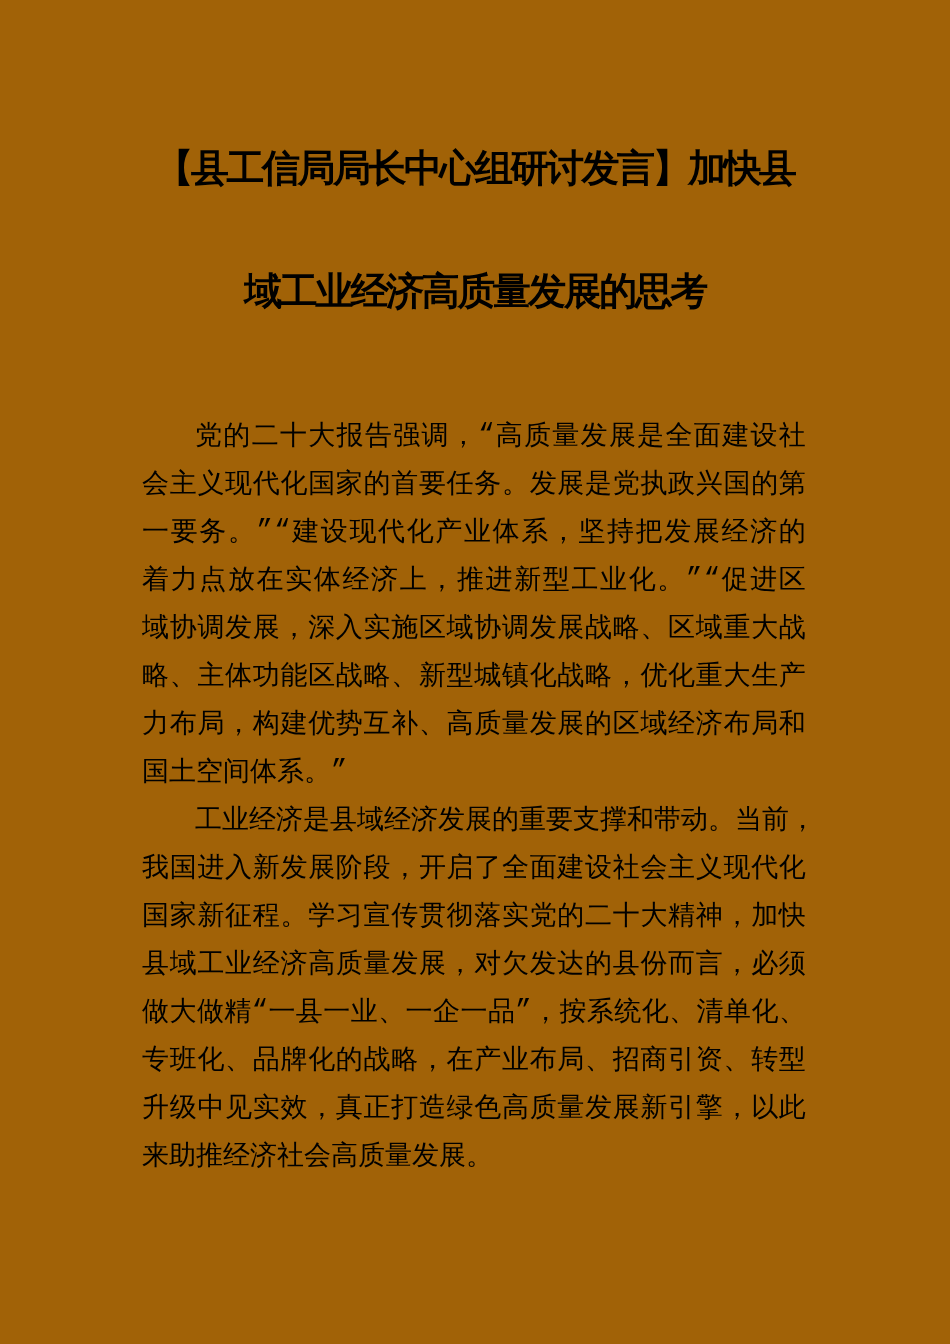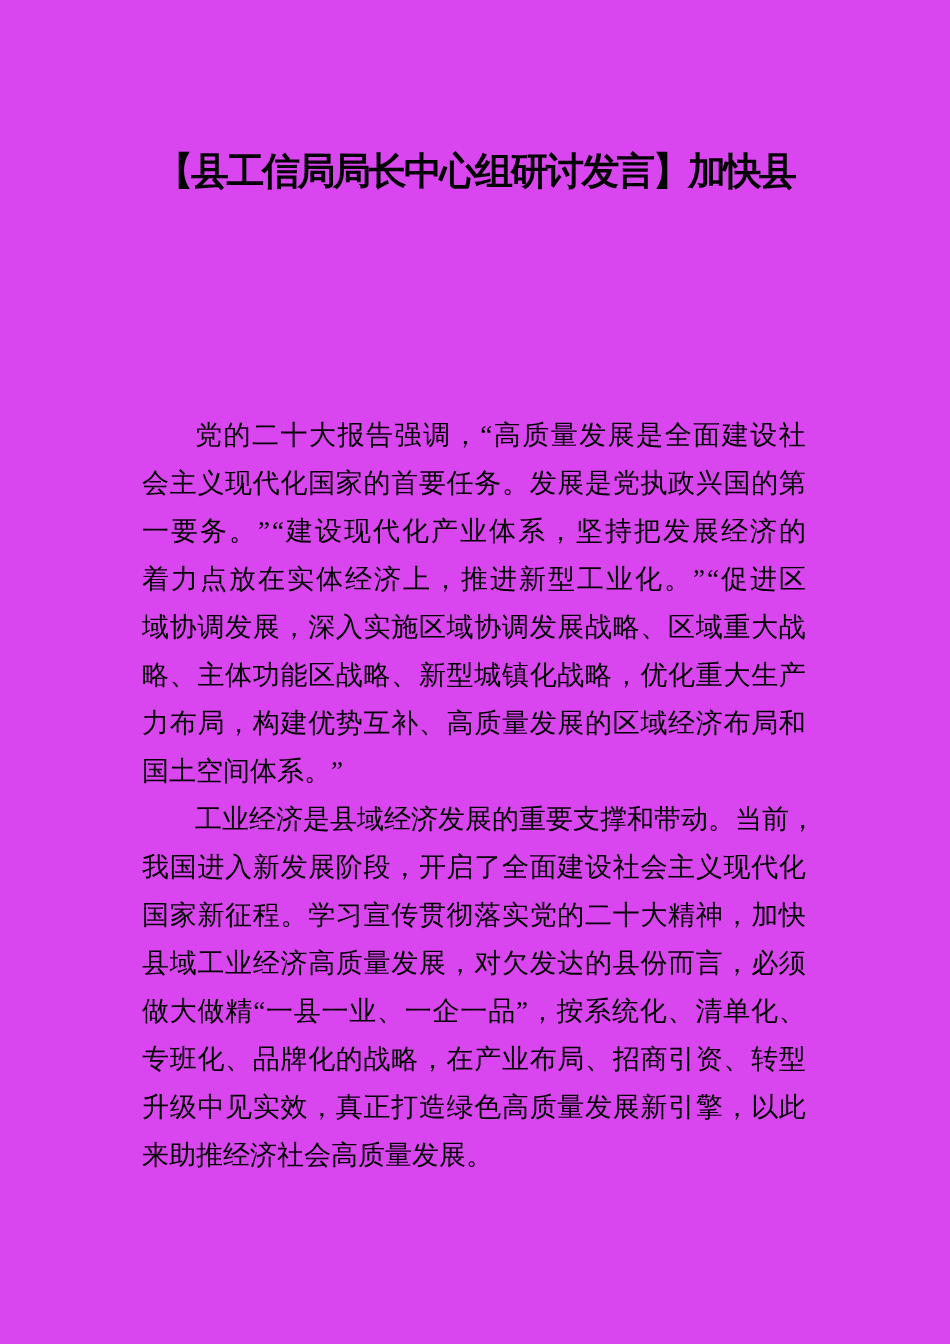--- a/index.html
+++ b/index.html
@@ -4,23 +4,23 @@
 <style>
   html, body {
     margin: 0;
     padding: 0;
     background: #ffffff;
   }
   .page {
     position: relative;
     width: 950px;
     height: 1344px;
-    background: #d946ef;
+    background: #a16207;
     overflow: hidden;
-    font-family: Liberation Serif, serif;
+    font-family: Liberation Mono, monospace;
     color: #000000;
   }
   .title-line {
     position: absolute;
     left: 0;
     width: 950px;
     text-align: center;
     font-weight: 700;
     font-size: 38px;
     line-height: 44px;
@@ -48,20 +48,21 @@
   }
   .line span { display: block; }
   .line-first { padding-left: 53px; }
   .line-last { justify-content: flex-start; }
 </style>
 </head>
 <body>
 
 <div class="page">
   <div class="title-line title-line-1">【县工信局局长中心组研讨发言】加快县</div>
+  <div class="title-line title-line-2">域工业经济高质量发展的思考</div>
   <div class="body-text">
       <div class="line line-first">
         <span>党</span>
         <span>的</span>
         <span>二</span>
         <span>十</span>
         <span>大</span>
         <span>报</span>
         <span>告</span>
         <span>强</span>

